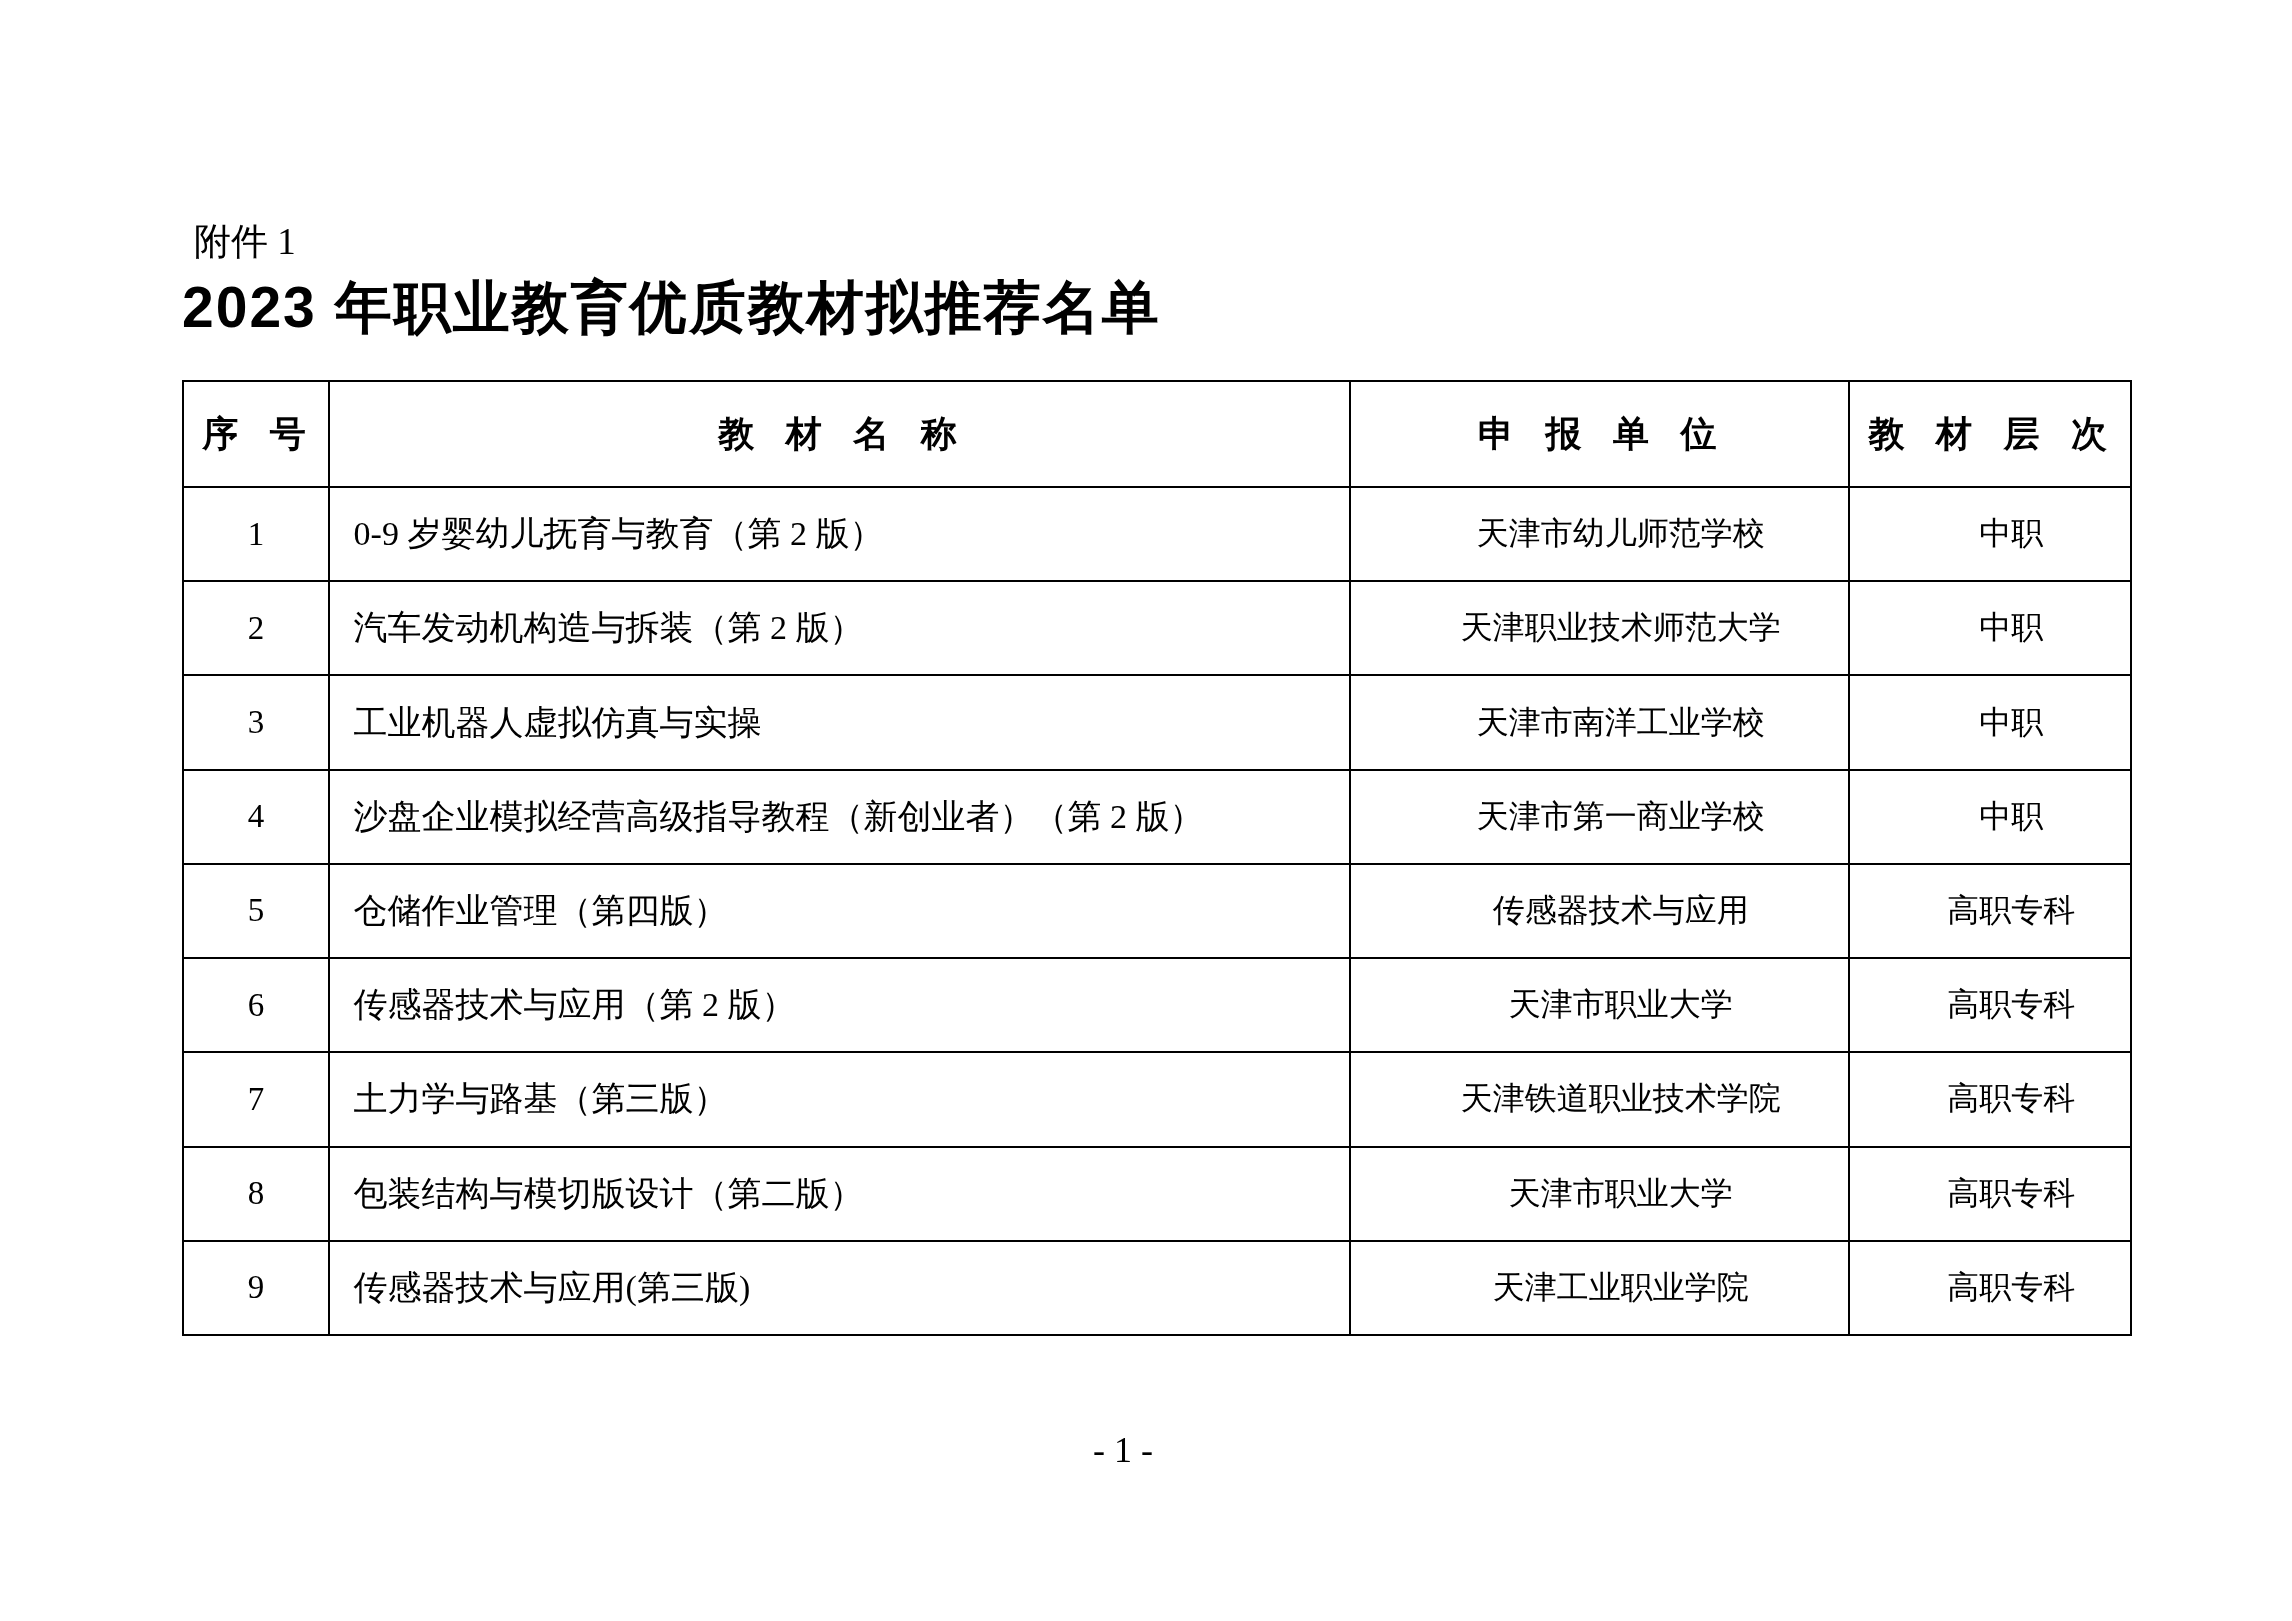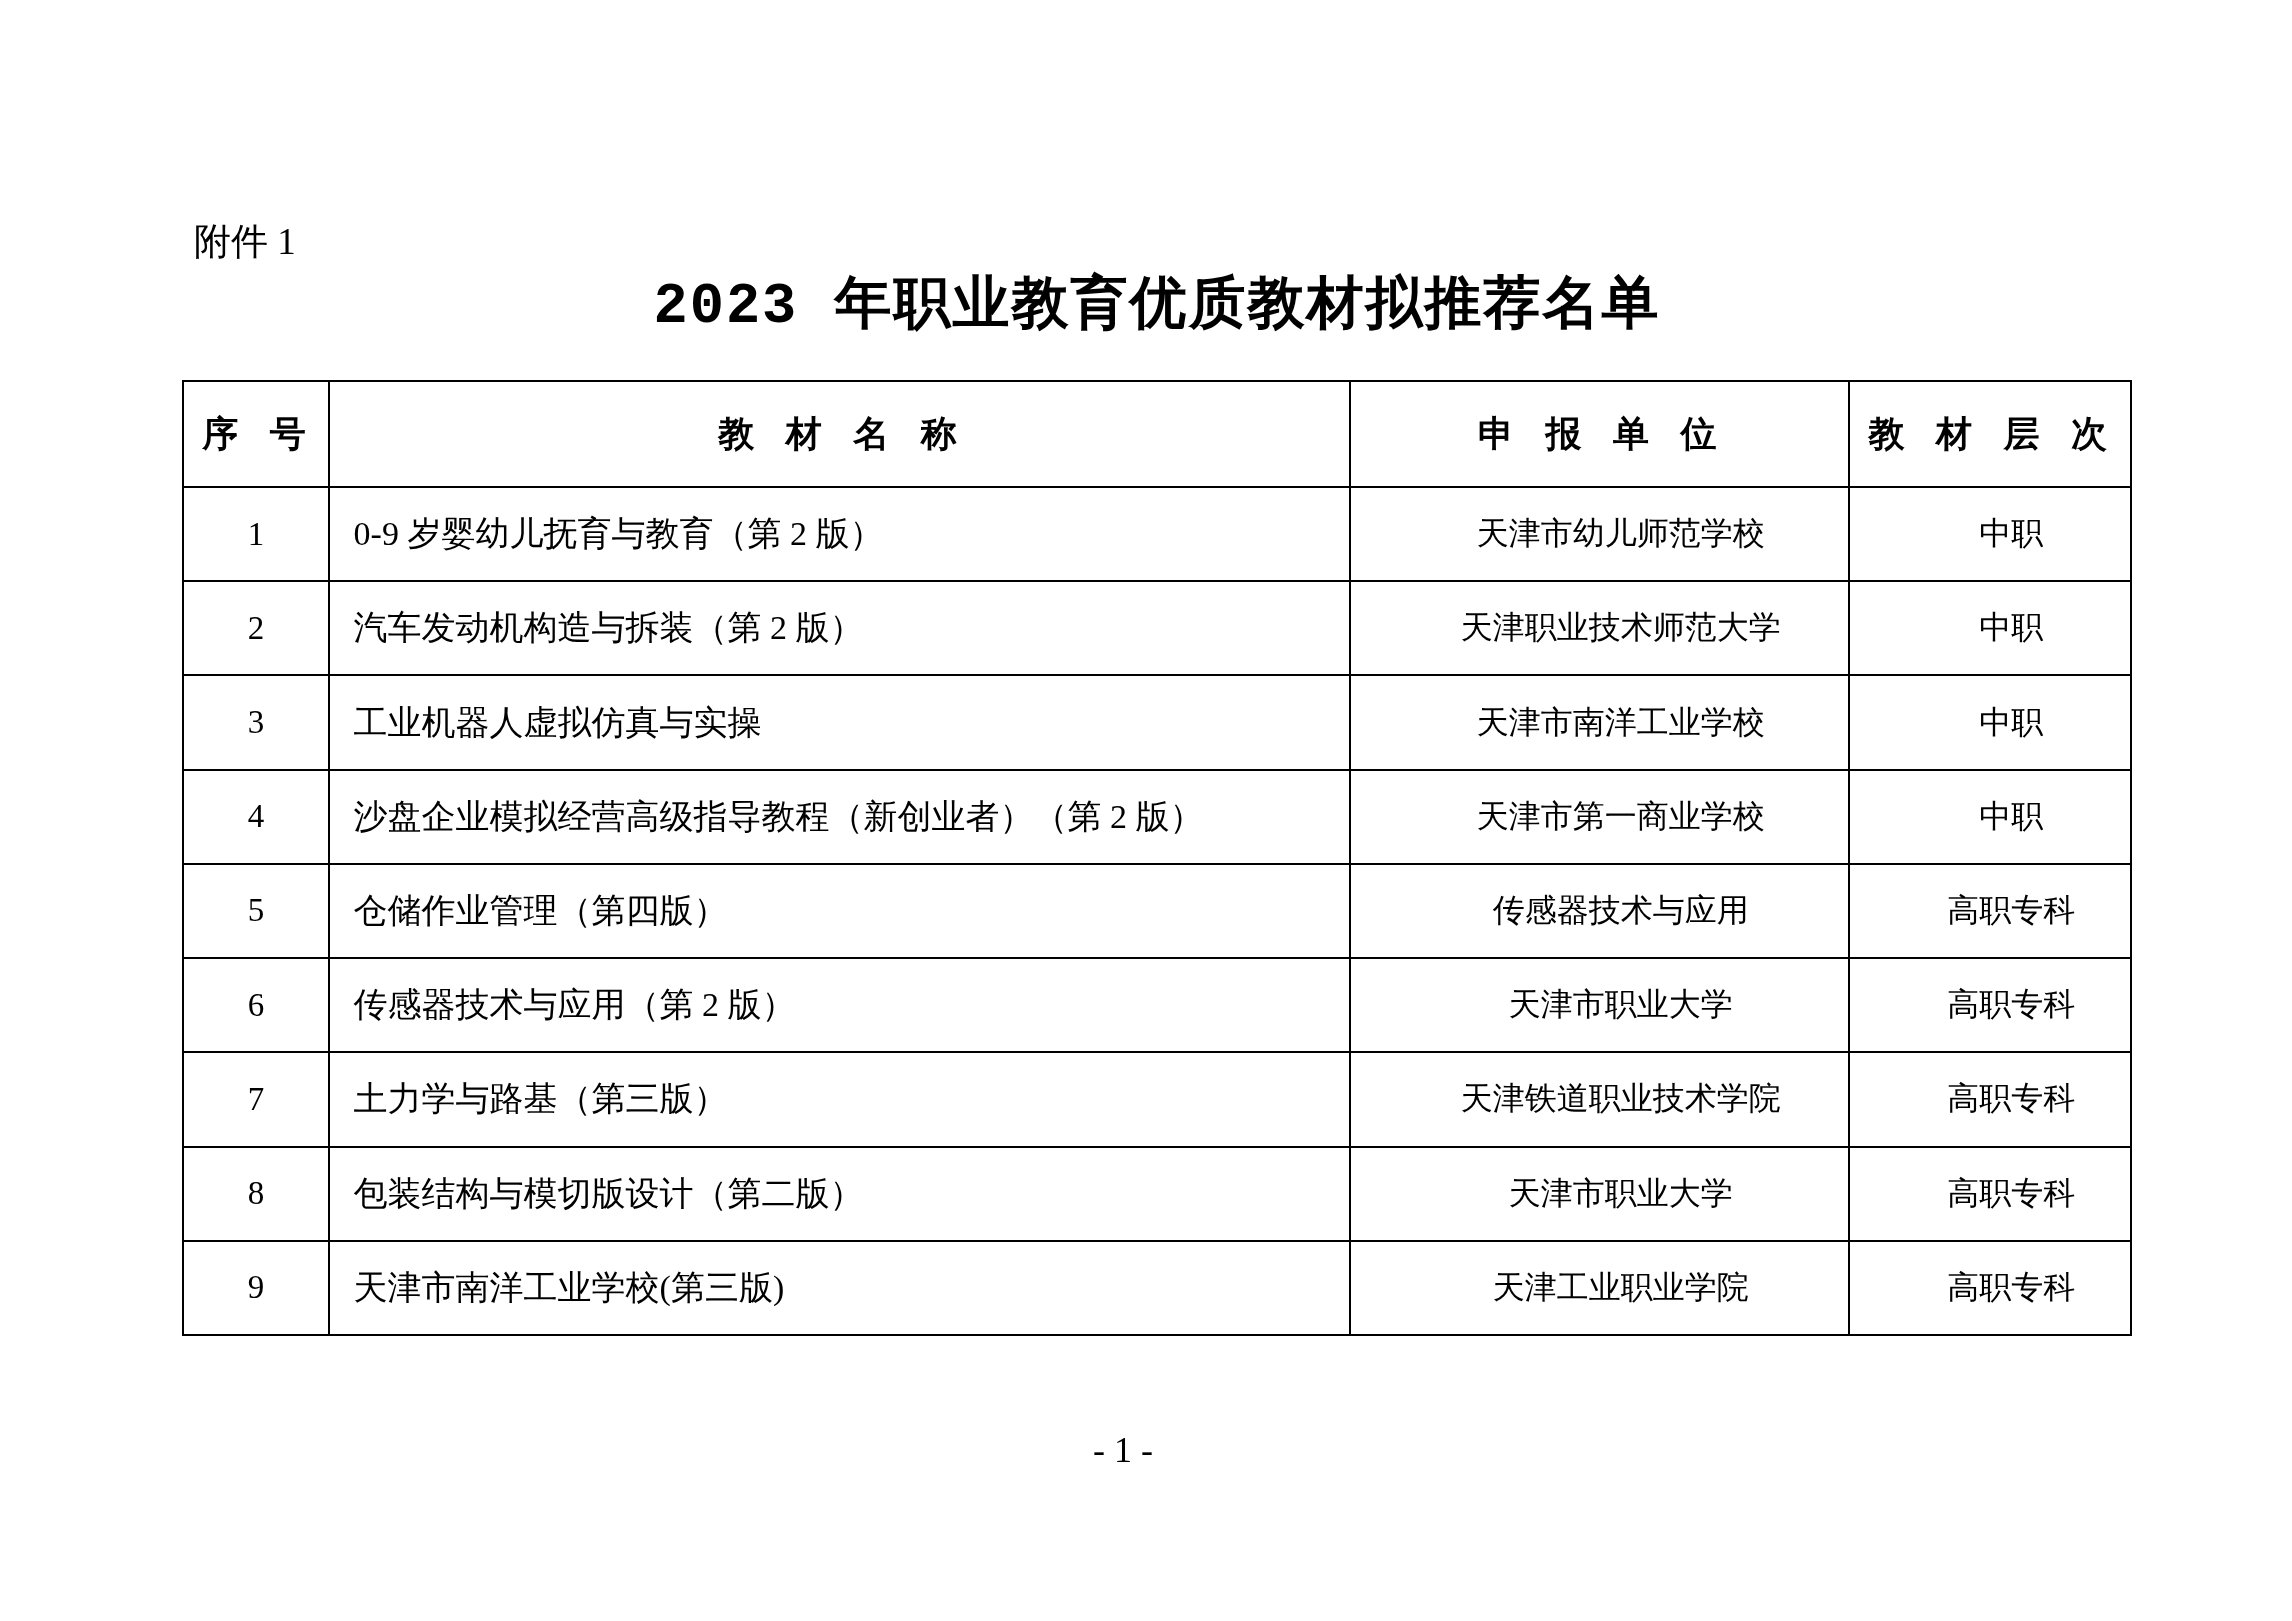--- a/index.html
+++ b/index.html
@@ -20,26 +20,25 @@
     top: 222px;
     font-size: 37px;
     line-height: 1.1;
     white-space: pre;
   }
   .doc-title {
     position: absolute;
     left: 182px;
     top: 275px;
     width: 1950px;
-    text-align: center;
     font-size: 57px;
     font-weight: bold;
     letter-spacing: 2px;
     line-height: 1.15;
-    font-family: Liberation Mono, monospace;
+    font-family: Liberation Sans, sans-serif;
   }
   table.doc-table {
     position: absolute;
     left: 182px;
     top: 380px;
     width: 1950px;
     height: 956px;
     border-collapse: collapse;
     table-layout: fixed;
     border: 2.9px solid #000;
@@ -150,21 +149,21 @@
       <td class="cell-level">高职专科</td>
     </tr>
     <tr>
       <td class="cell-no">8</td>
       <td class="cell-name">包装结构与模切版设计（第二版）</td>
       <td class="cell-unit">天津市职业大学</td>
       <td class="cell-level">高职专科</td>
     </tr>
     <tr>
       <td class="cell-no">9</td>
-      <td class="cell-name">天津市南洋工业学校(第三版)</td>
+      <td class="cell-name">传感器技术与应用(第三版)</td>
       <td class="cell-unit">天津工业职业学院</td>
       <td class="cell-level">高职专科</td>
     </tr>
   </tbody>
 </table>
 
 <div class="page-number">- 1 -</div>
 
 
 </body></html>

